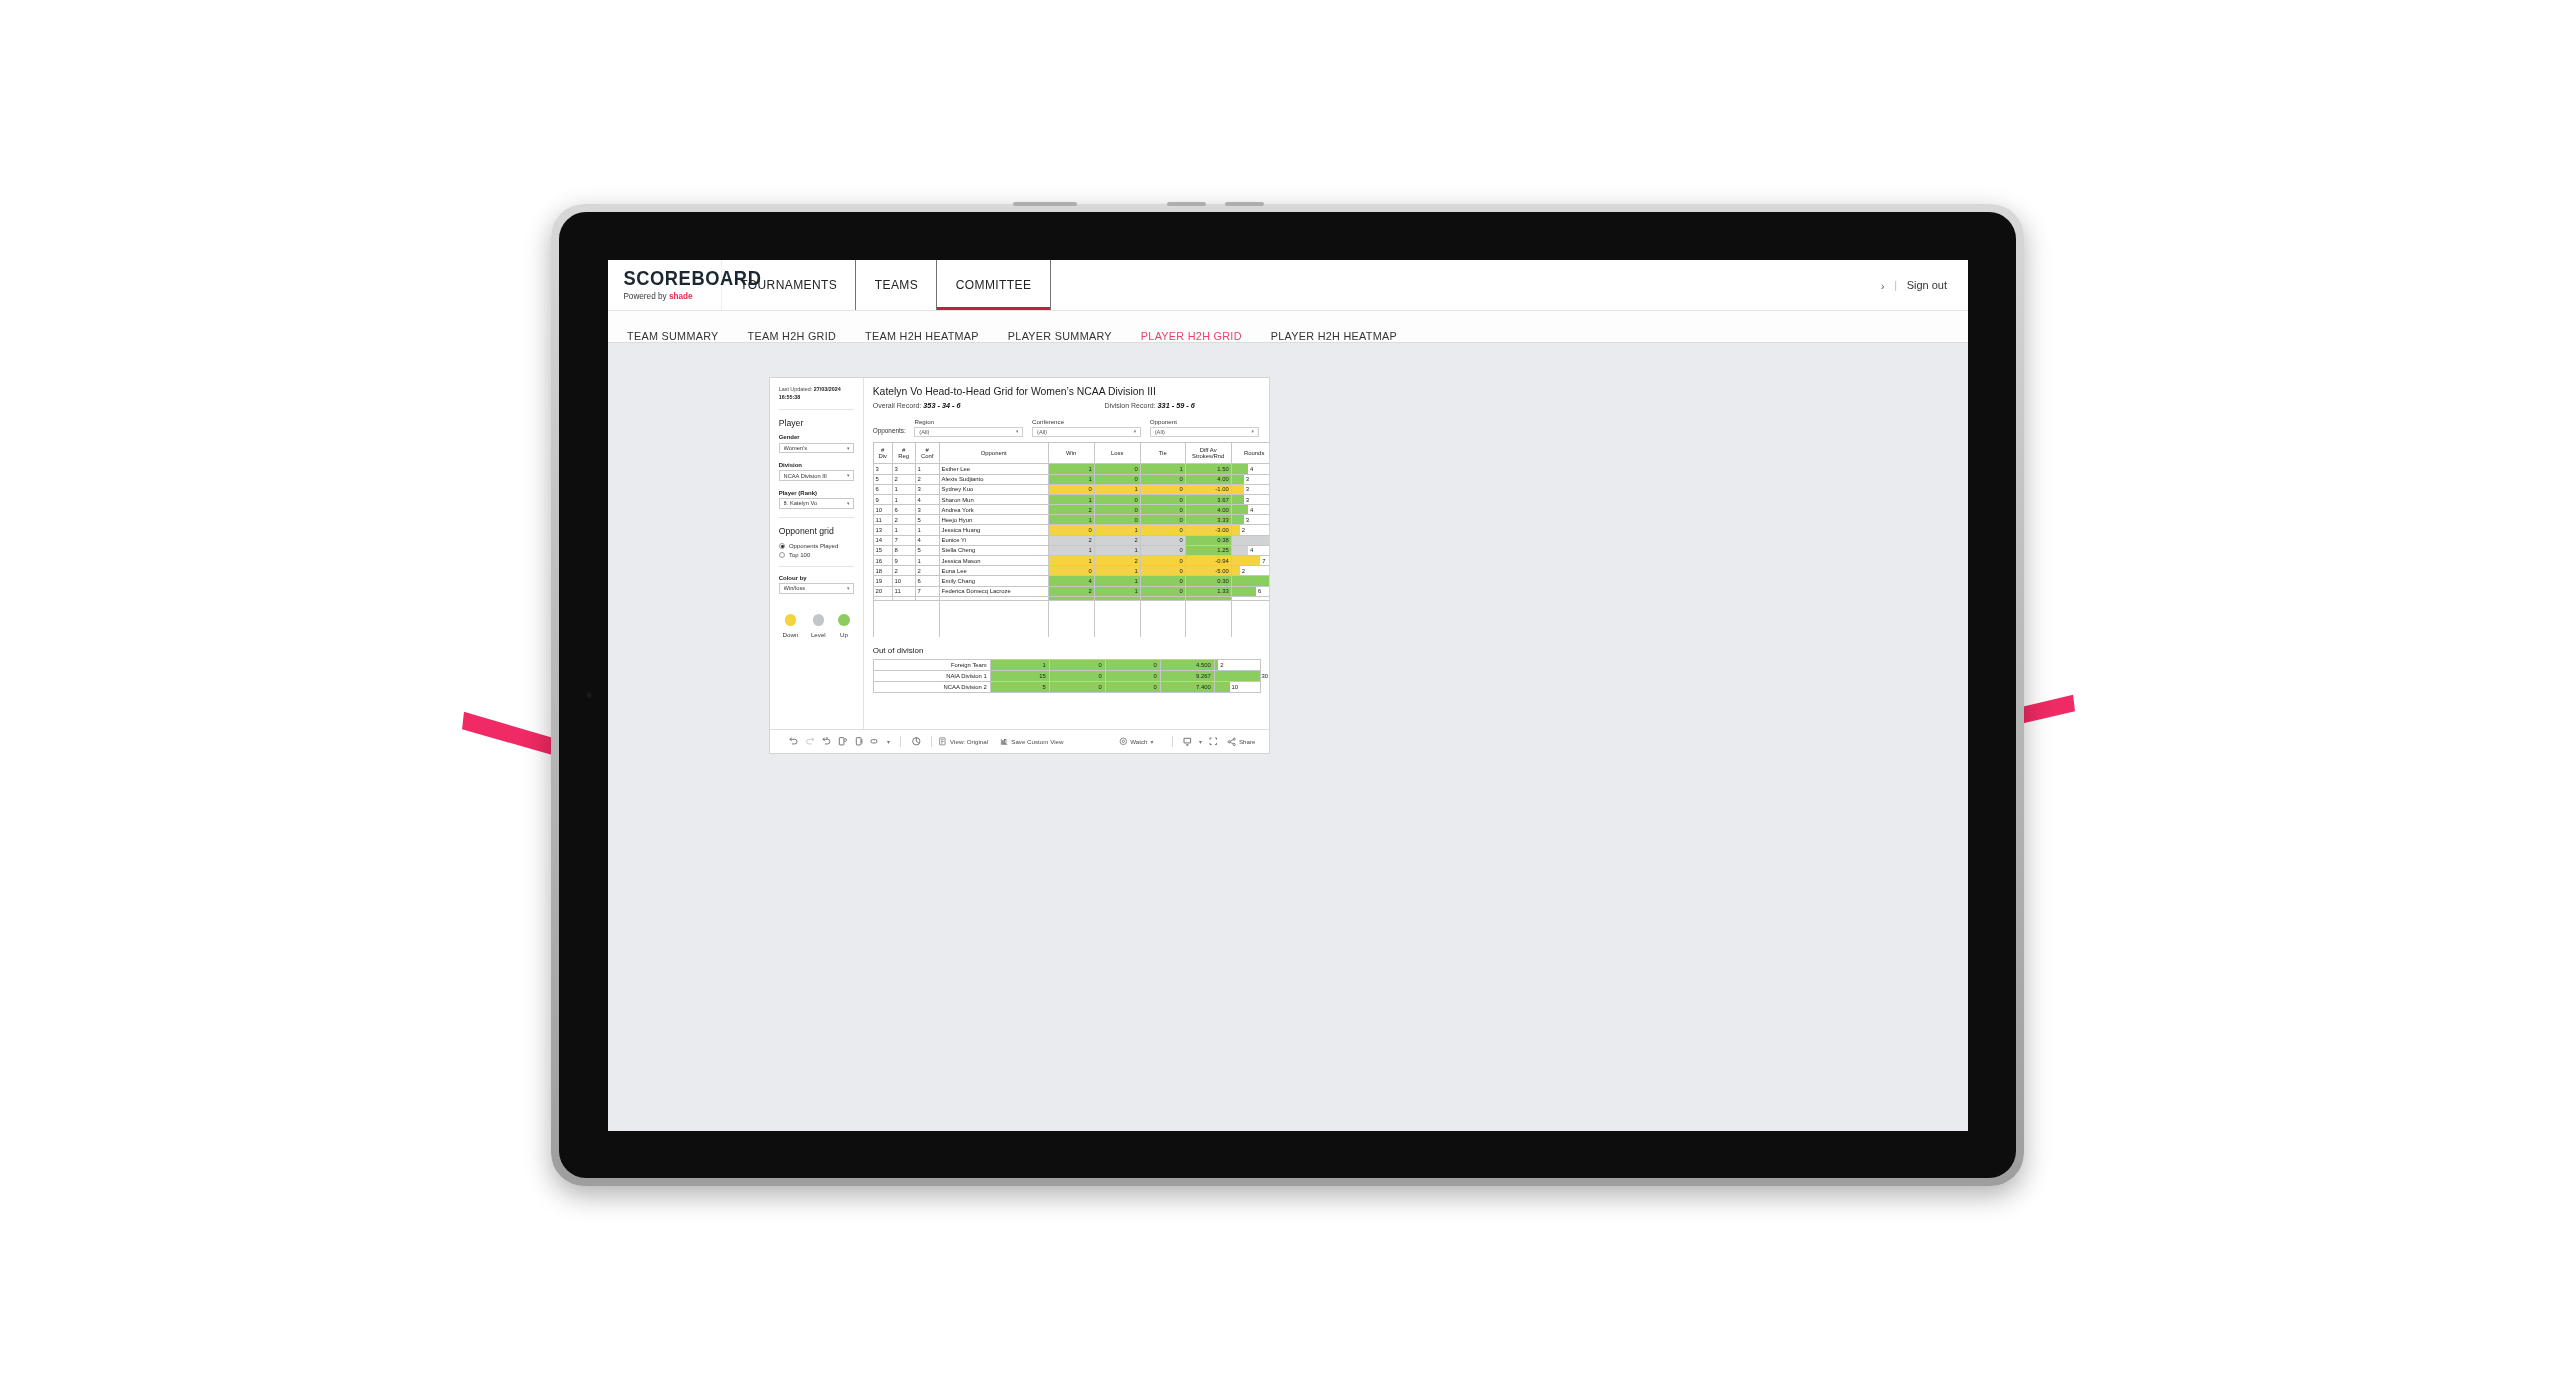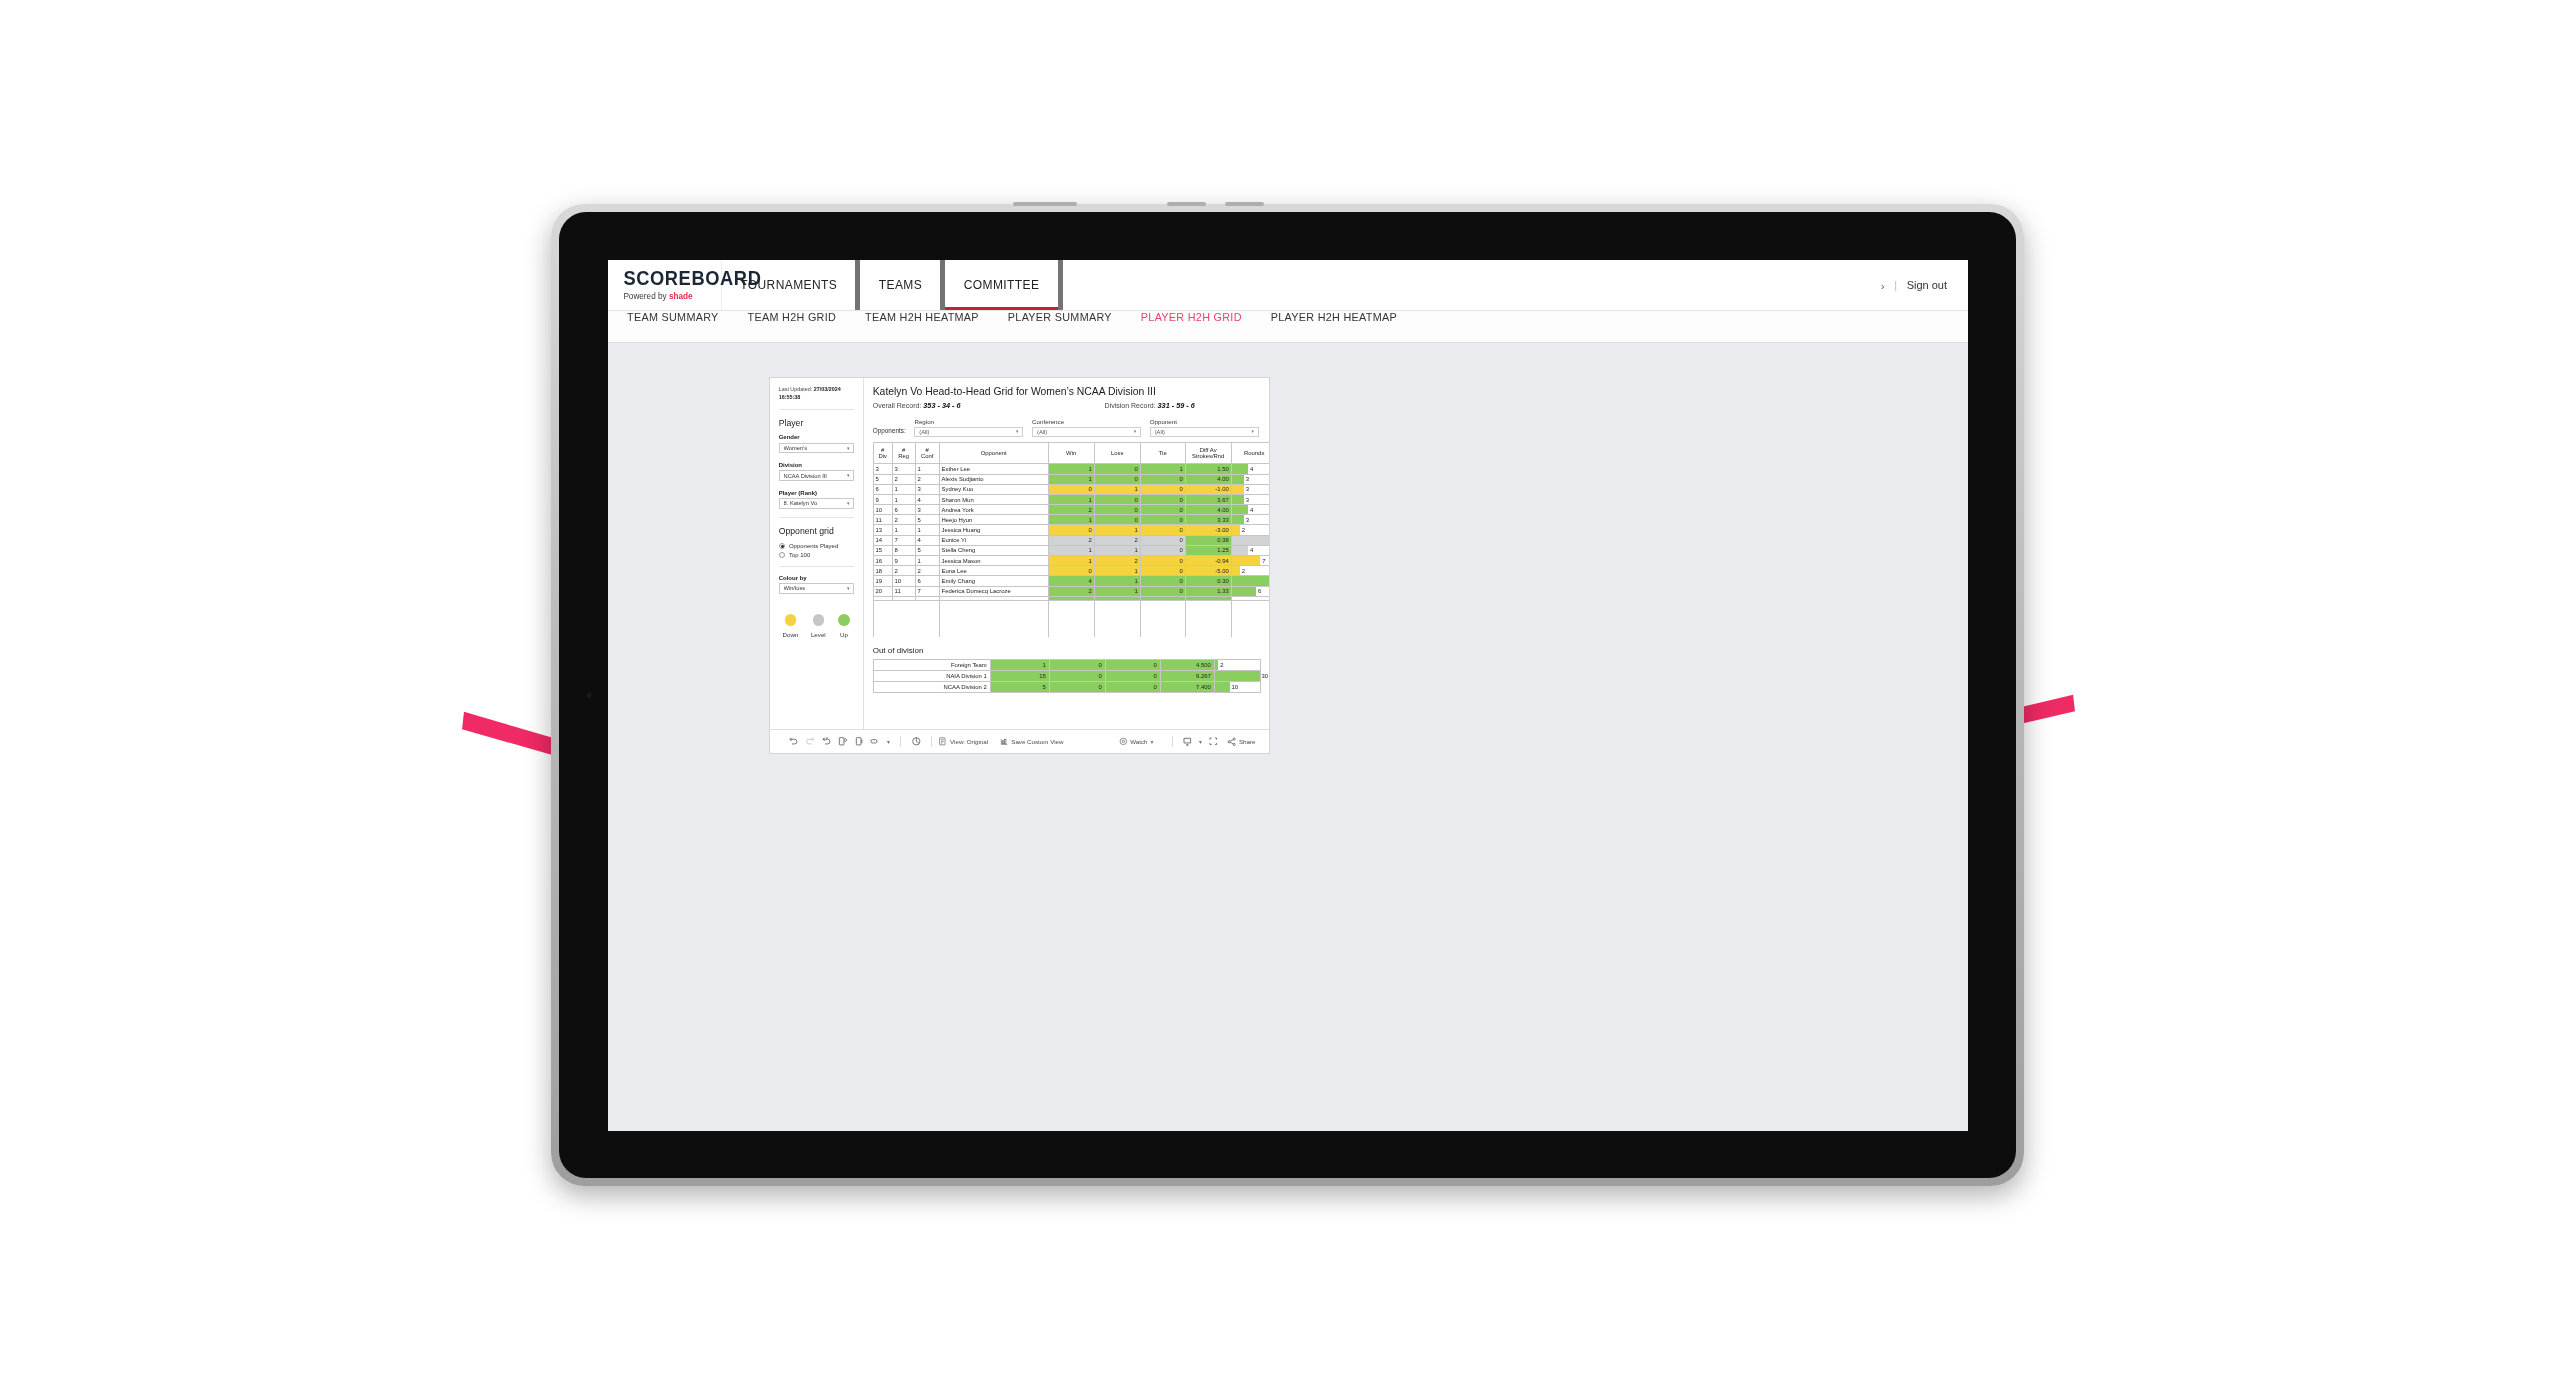--- a/index.html
+++ b/index.html
@@ -73,37 +73,37 @@
     font-weight: bold; font-size: 18.3px; letter-spacing: 0.6px;
     color: #1b2733; line-height: 1;
     transform: scaleY(1.12); transform-origin: left center;
   }
   .brand-sub { font-size: 8.2px; color: #3a3a3a; margin-top: 4.8px; }
   .brand-sub .clippd { color: #e8294e; font-weight: bold; }
   .top-nav { display: flex; align-items: stretch; }
   .top-nav-item {
     display: flex; align-items: center; padding: 0 18.3px;
     font-size: 12px; letter-spacing: 0.4px; color: #222;
-    border-right: 5px solid #737373; cursor: pointer;
+    border-right: 1px solid #737373; cursor: pointer;
     position: relative;
   }
   .top-nav-item.active::after {
     content: ""; position: absolute; left: 0; right: 0; bottom: 0;
     height: 2.9px; background: #c0213f;
   }
   .top-right {
     margin-left: auto; display: flex; align-items: center;
     gap: 9.6px; padding-right: 21px; font-size: 11px; color: #333;
   }
   .chev-right { color: #666; font-size: 11.6px; }
   .vsep { color: #bbb; }
   .signout { cursor: pointer; }
 
   .sub-nav {
-    height: 32px; background: #fdfdfd; display: flex; align-items: flex-start;
+    height: 32px; background: #fdfdfd; display: flex; align-items: flex-end;
     padding-left: 19px; gap: 29px; border-bottom: 1px solid #dcdcdc;
   }
   .sub-nav-item {
     font-size: 10.8px; letter-spacing: 0.3px; color: #333; cursor: pointer;
   }
   .sub-nav-item.active { color: #e8416a; }
 
   
   .viz-wrap {
     position: absolute; left: 161px; top: 117px;

